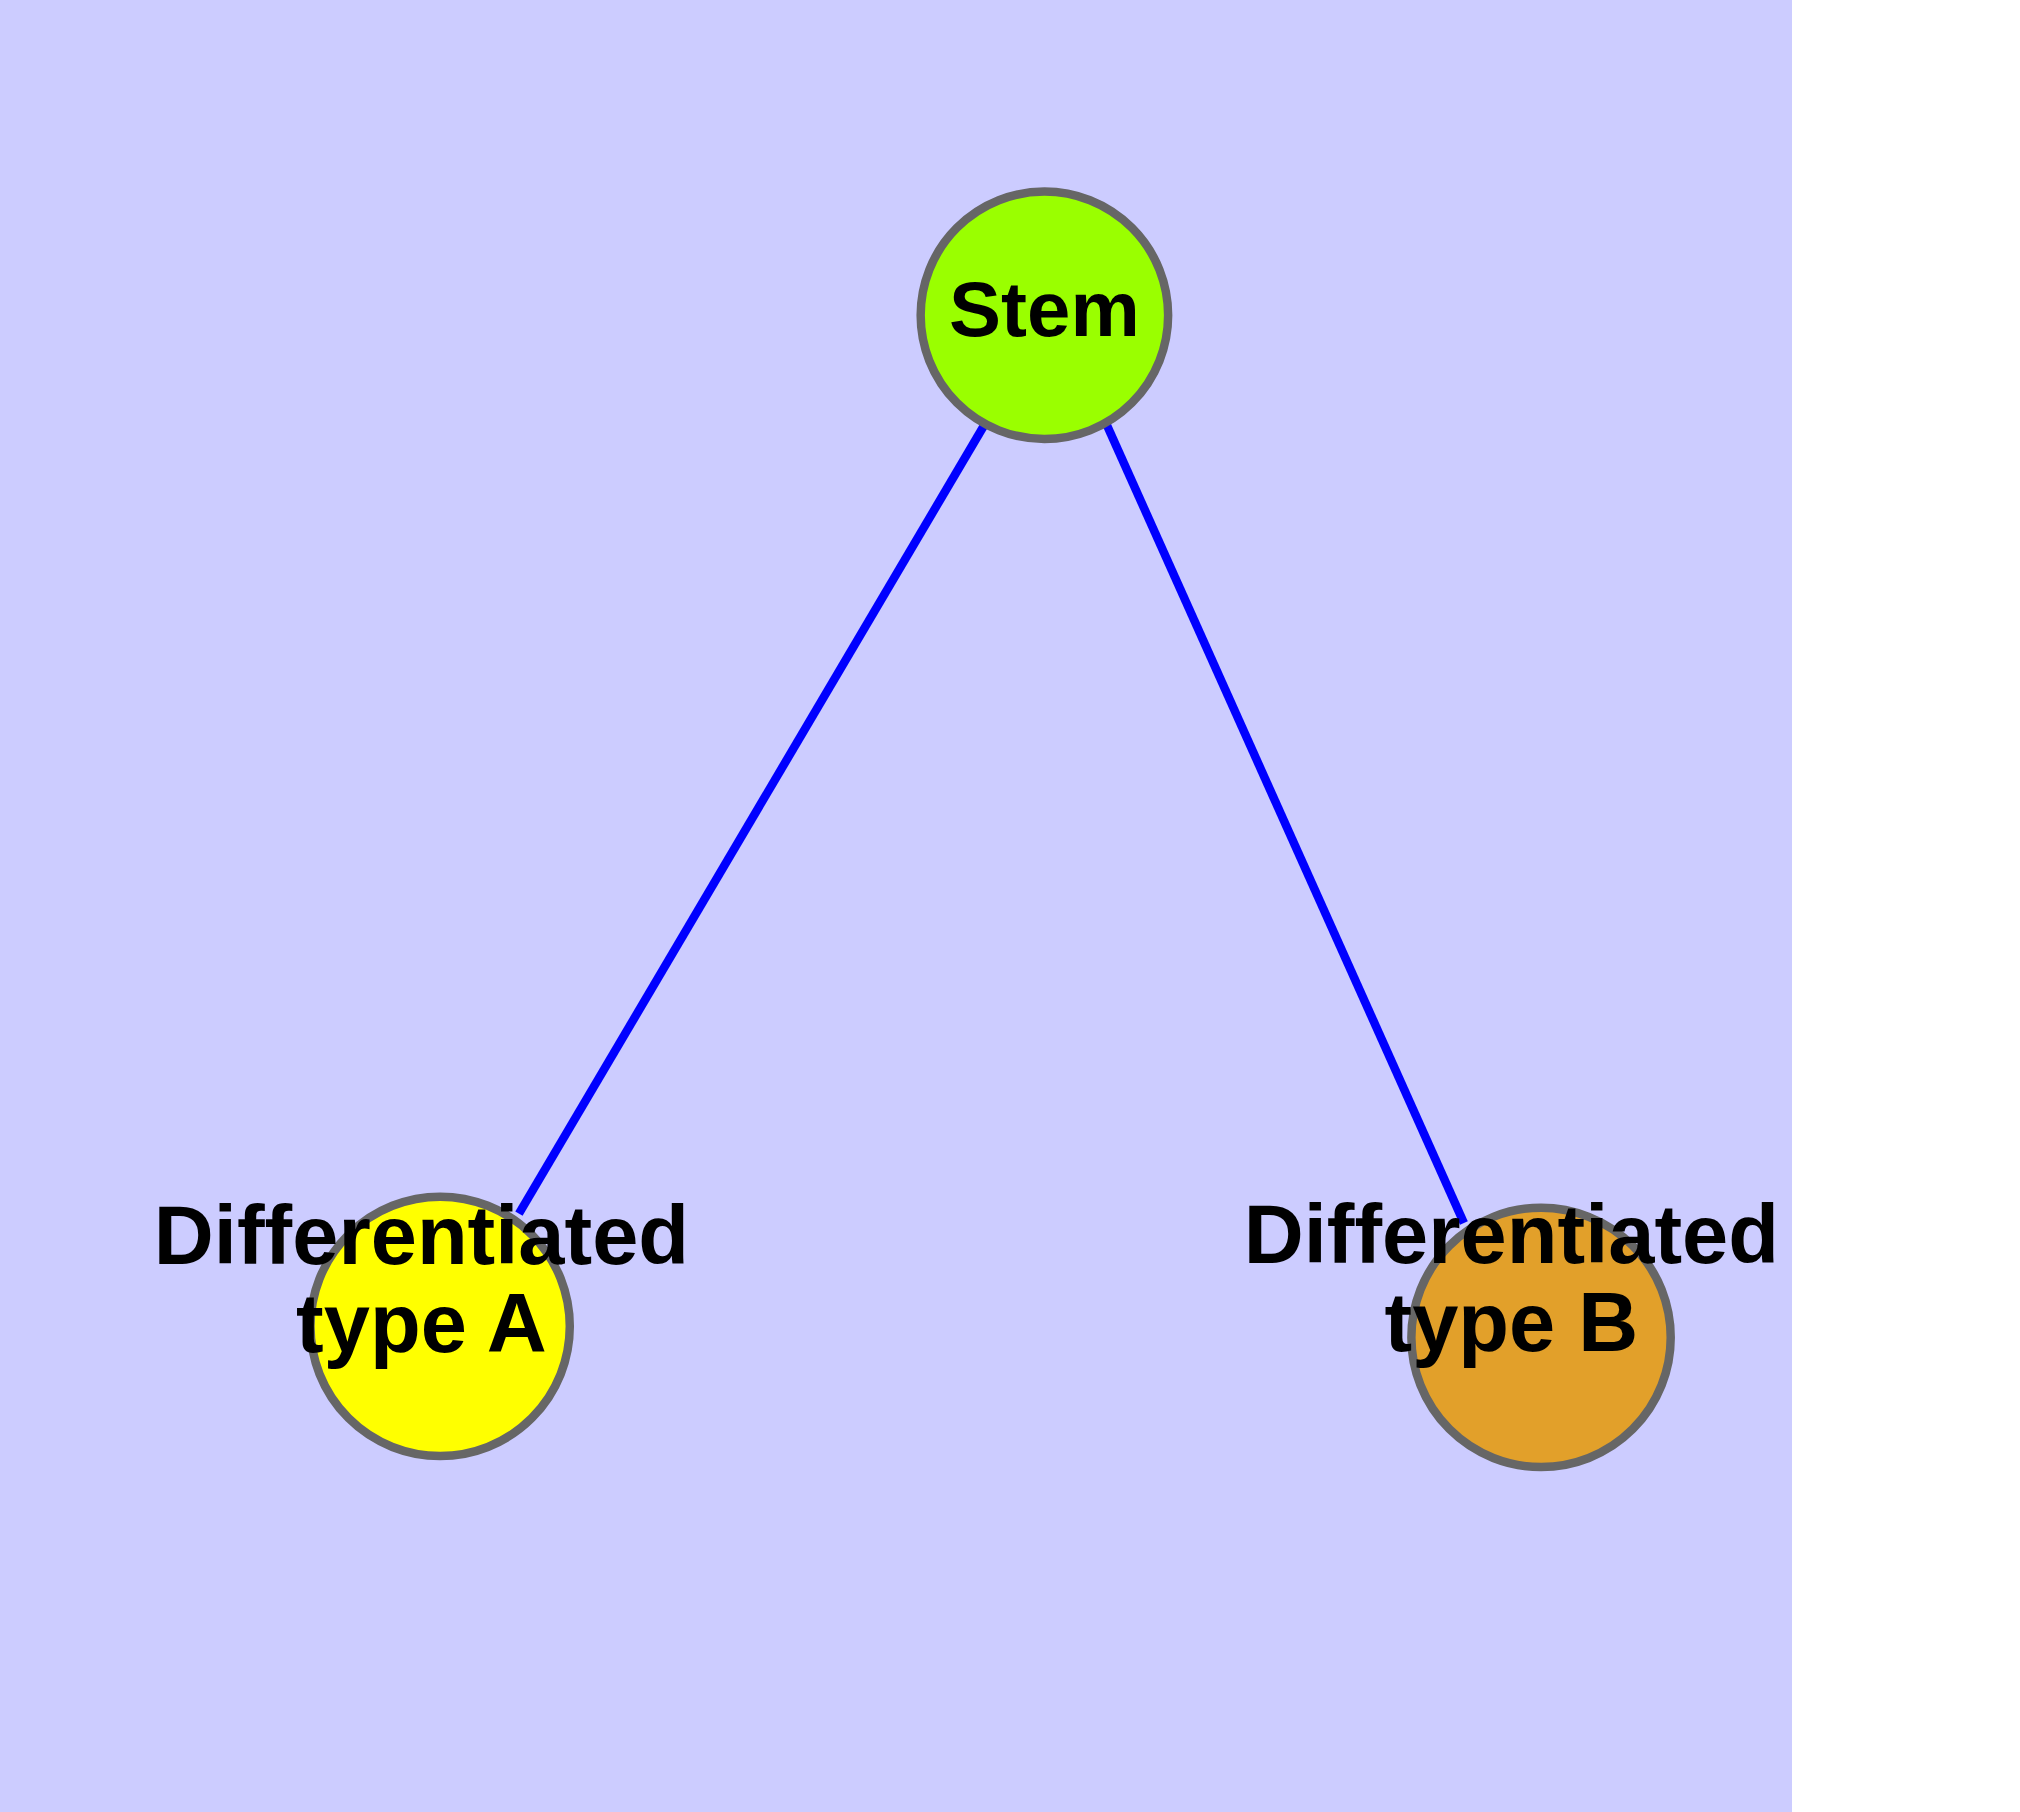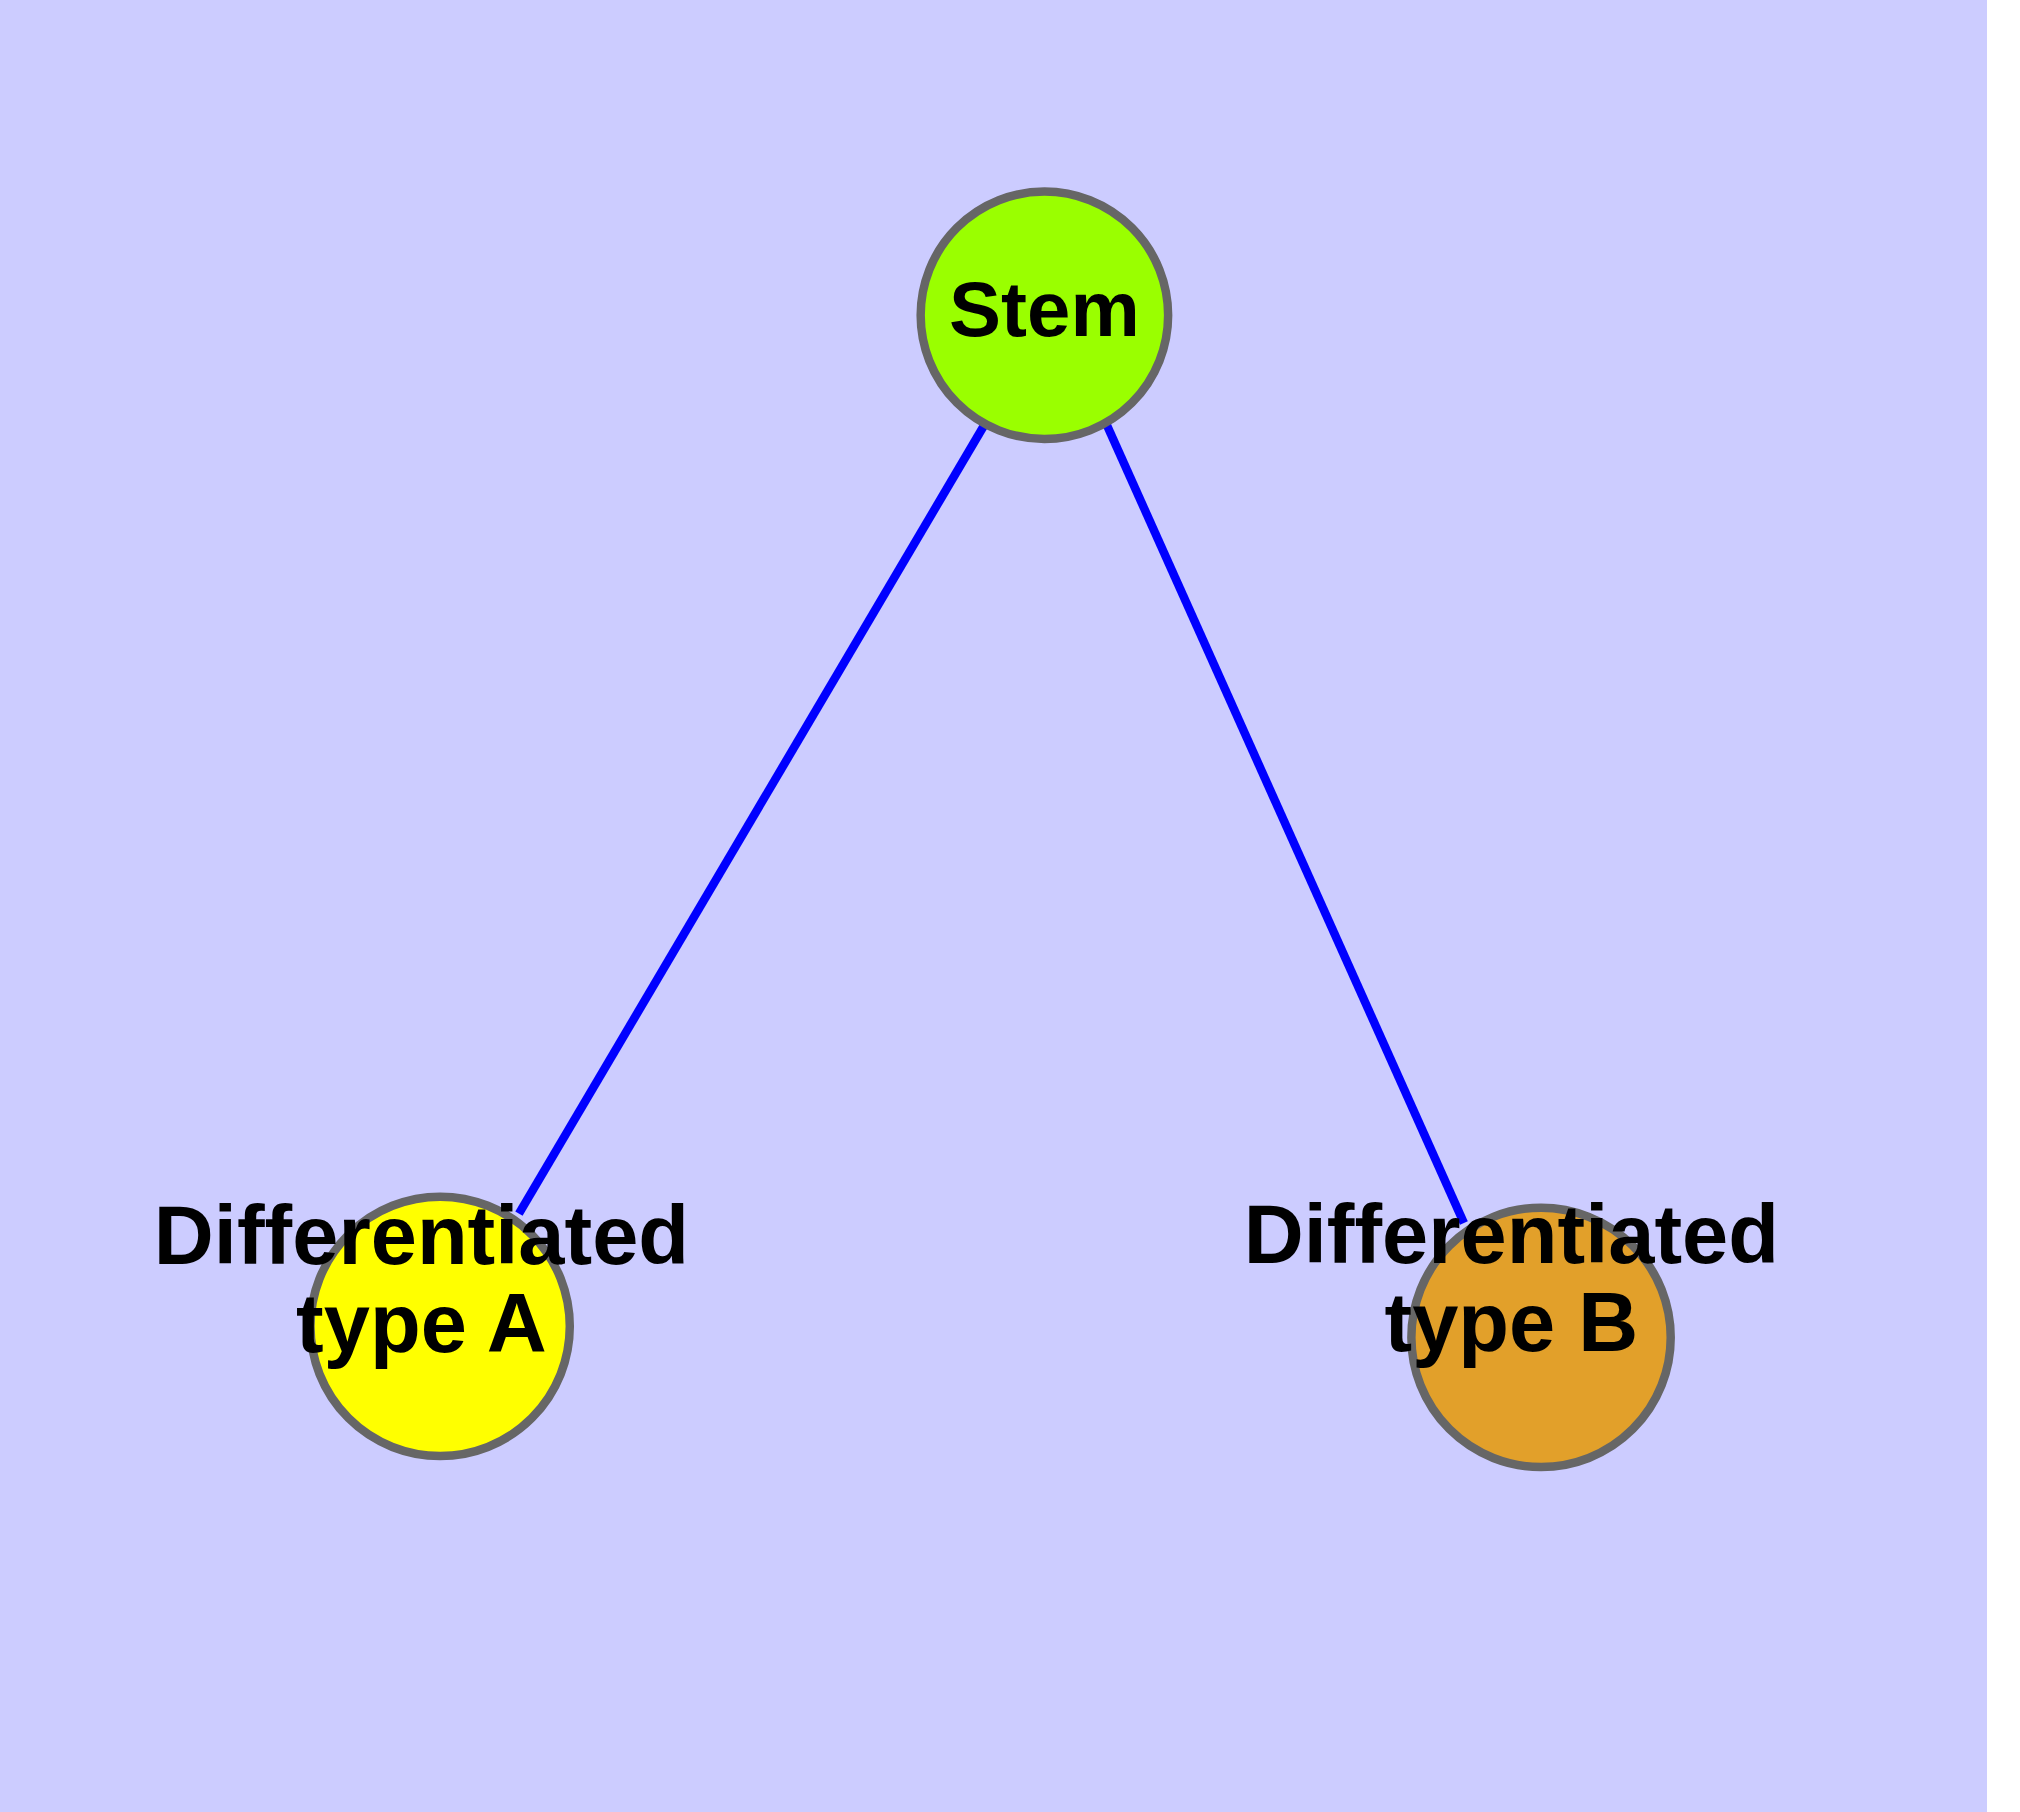--- a/index.html
+++ b/index.html
@@ -2,21 +2,21 @@
 <html style="font-size:13.6px"><head>
 <meta charset="utf-8">
 <style>
   html, body {
     margin: 0;
     padding: 0;
     background: #ffffff;
   }
   #canvas {
     position: relative;
-    width: 1987px;
+    width: 1792px;
     height: 1812px;
     overflow: hidden;
     font-family: "Liberation Sans", sans-serif;
     text-align: right;
   }
   #graph-svg {
     position: absolute;
     top: 0;
     left: 0;
     width: 2021px;

